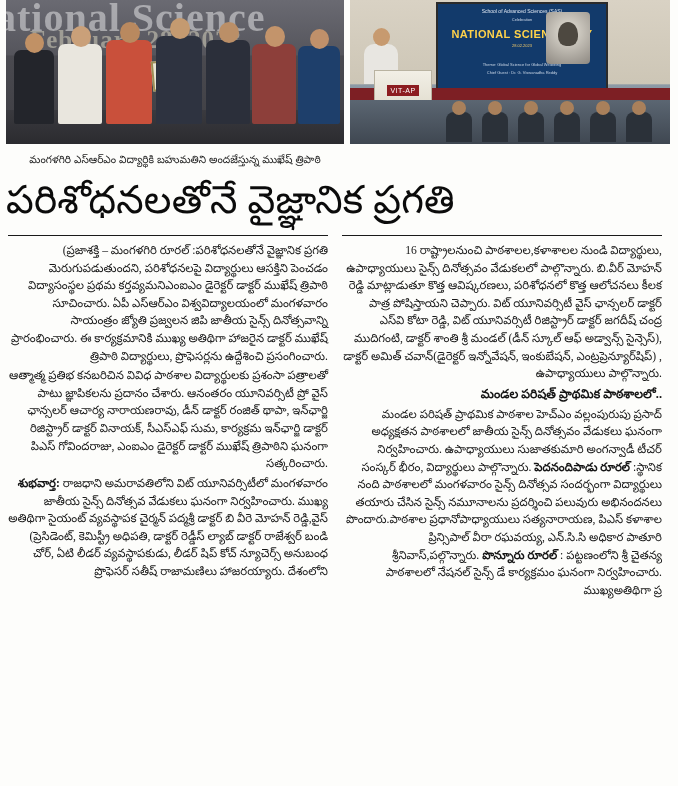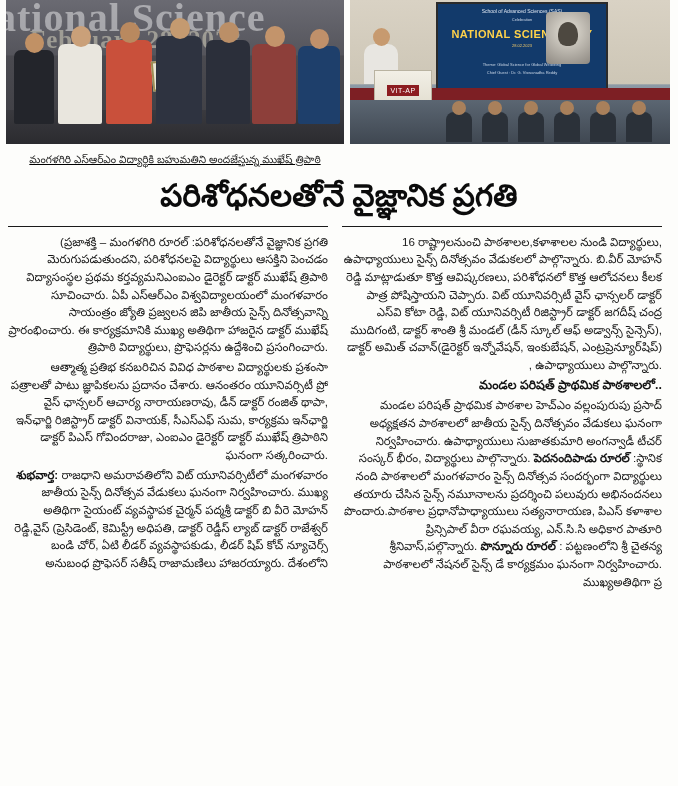--- a/index.html
+++ b/index.html
@@ -204,54 +204,53 @@
     top: 88px;
     height: 16px;
     background: #7d1f24;
   }
 
   
   .captions {
     display: flex;
     gap: 6px;
     padding: 3px 20px 0 6px;
-    text-decoration: underline;
   }
   .caption {
     font-family: "Liberation Sans", sans-serif;
     font-size: 10.5px;
     color: #1b1b1b;
     text-align: center;
     line-height: 1.25;
   }
   .caption.left { width: 338px; }
   .caption.right { width: 320px; }
 
   
   .headline {
-    text-align: center;
+    text-align: left;
     font-family: "Liberation Serif", serif;
-    font-weight: 700;
-    font-size: 31px;
+    font-weight: 400;
+    font-size: 39px;
     color: #0b0b0b;
     padding: 12px 6px 10px 6px;
     letter-spacing: .2px;
     line-height: 1.15;
   }
 
   
   .columns {
     display: flex;
     gap: 14px;
     padding: 0 8px;
     box-sizing: border-box;
   }
   .col {
     width: 320px;
-    font-family: Liberation Sans, sans-serif;
+    font-family: Liberation Serif, serif;
     font-size: 11.6px;
     line-height: 1.52;
     color: #151515;
     text-align: justify;
   }
   .col p { margin: 0 0 2px 0; text-align: right; }
   .subhead {
     display: block;
     text-align: center;
     font-weight: 700;

